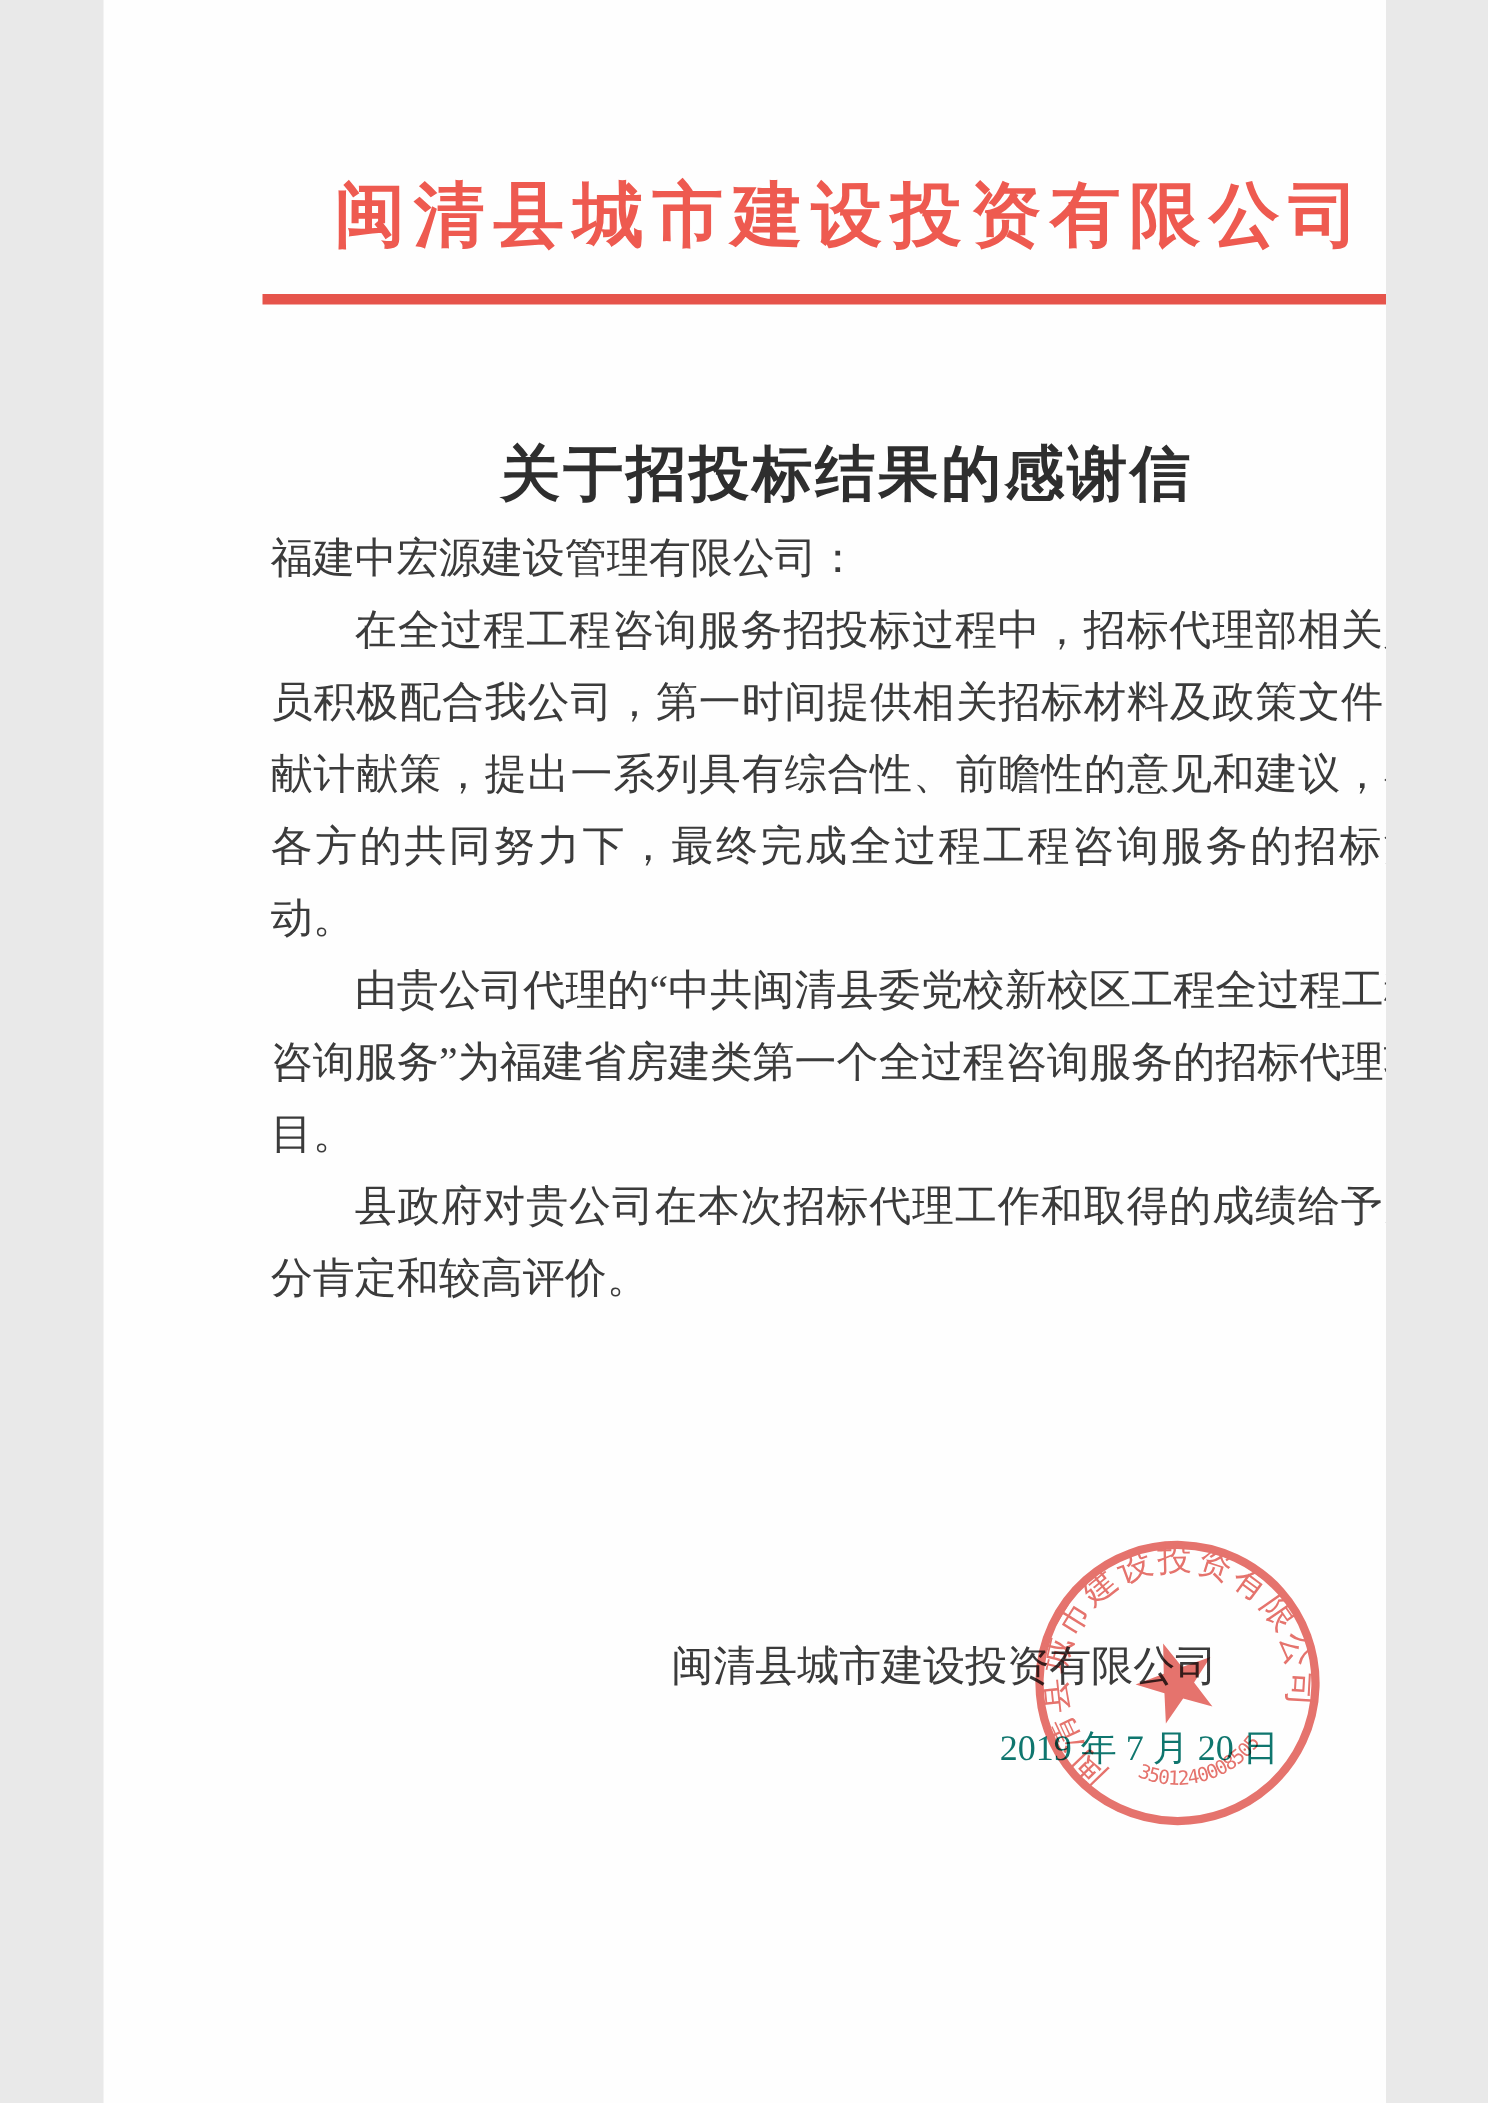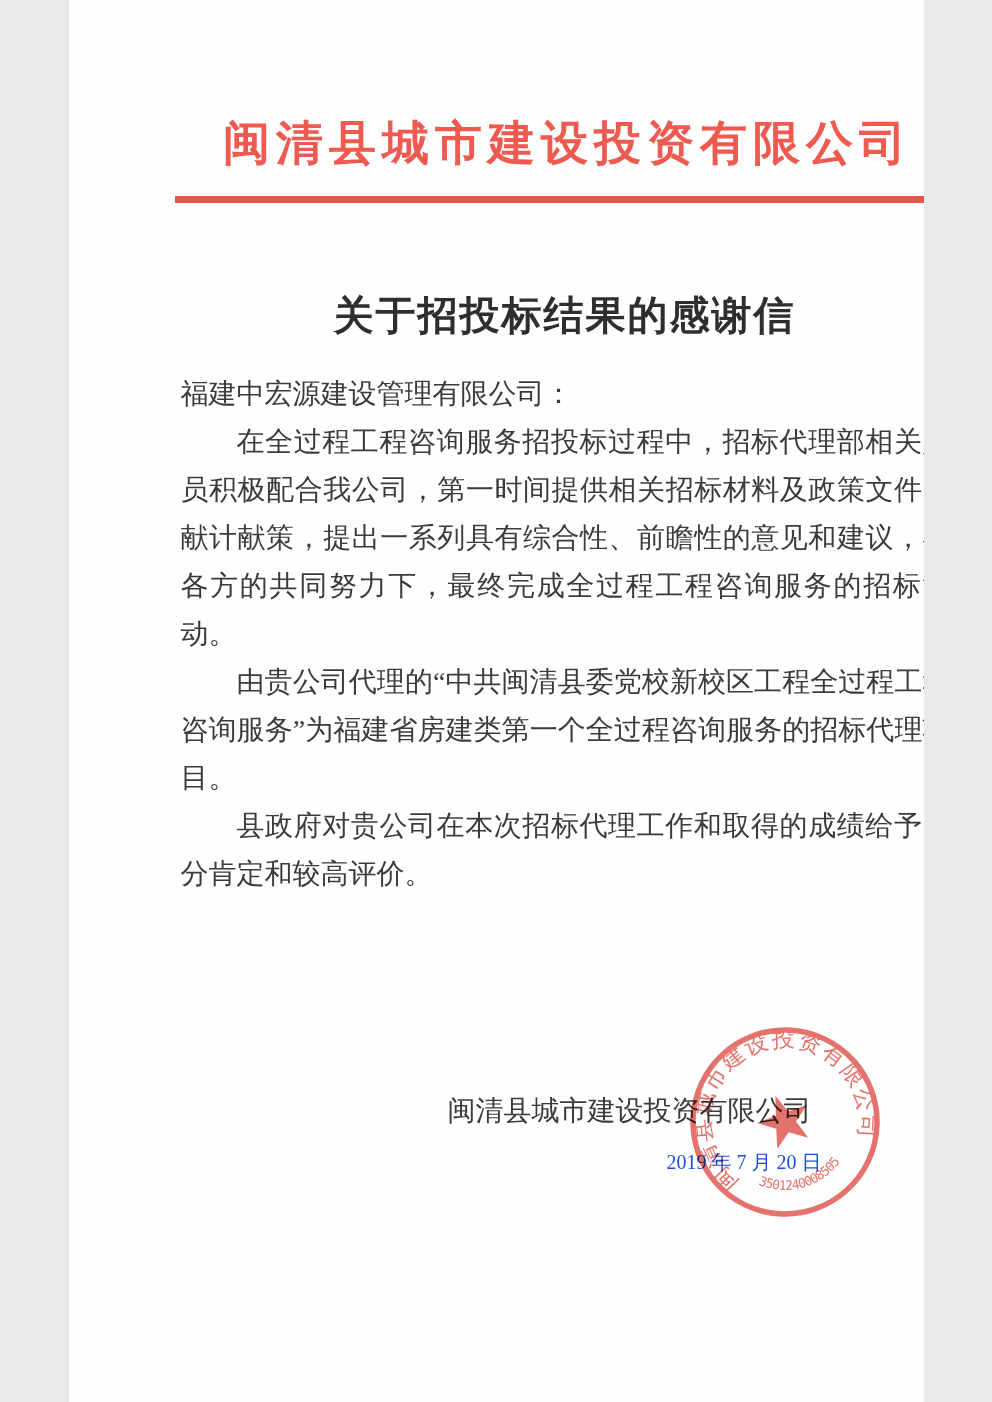--- a/index.html
+++ b/index.html
@@ -43,21 +43,21 @@
     font-family: "Liberation Sans", sans-serif;
     font-size: 40px;
     font-weight: 600;
     letter-spacing: 2px;
     color: #2e2e2e;
     white-space: nowrap;
   }
   .body-text {
     position: absolute;
     left: 112px;
-    top: 370px;
+    top: 349px;
     width: 770px;
     font-size: 28px;
     line-height: 48px;
     color: #3b3b3b;
     text-align: justify;
     text-justify: inter-character;
   }
   .body-text p { margin: 0; }
   .body-text p.indent { text-indent: 2em; }
   .signature {
@@ -66,22 +66,22 @@
     right: 112px;
     font-size: 28px;
     letter-spacing: 0px;
     color: #3b3b3b;
     white-space: nowrap;
   }
   .sign-date {
     position: absolute;
     top: 1149px;
     left: 598px;
-    font-size: 20px;
-    color: #1d4ed8;
+    font-size: 24px;
+    color: #0f766e;
     white-space: nowrap;
   }
   .seal {
     position: absolute;
     left: 611px;
     top: 1017px;
     width: 210px;
     height: 210px;
     mix-blend-mode: multiply;
     opacity: 0.88;

